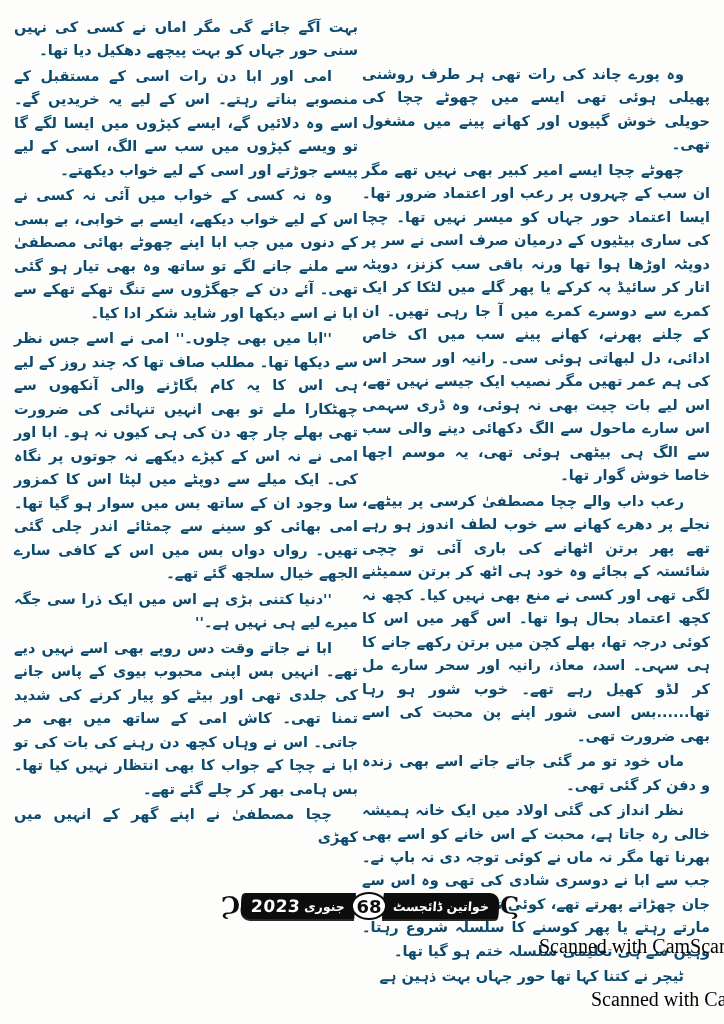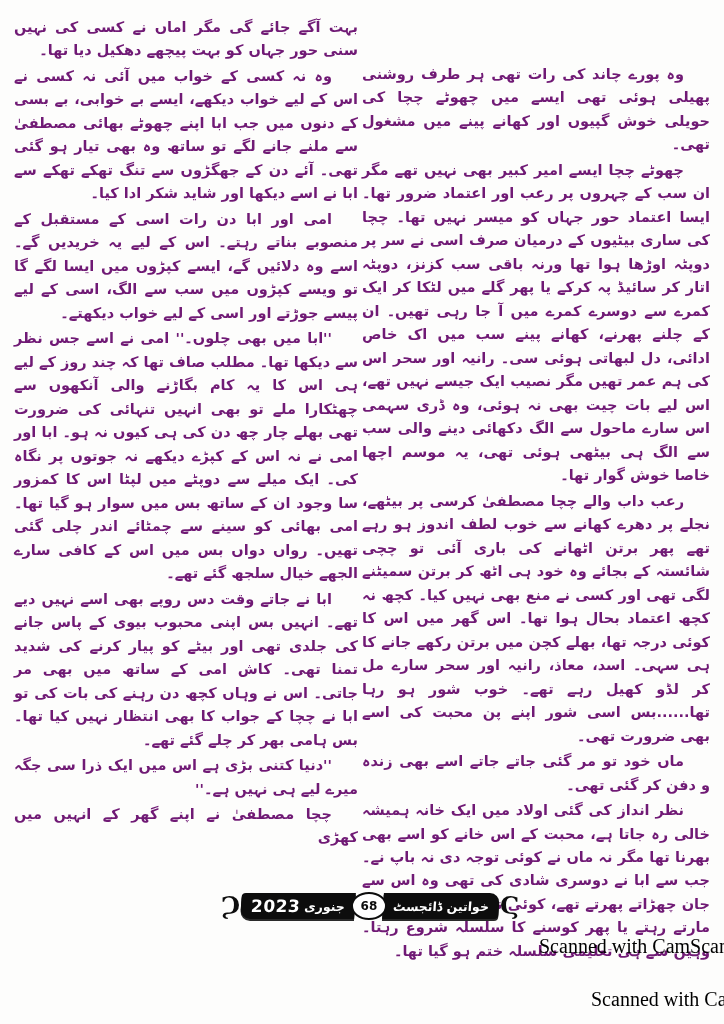--- a/index.html
+++ b/index.html
@@ -14,21 +14,21 @@
     width:724px;height:1024px;
     background:#fdfdfc;
     overflow:hidden;
   }
   
   .col{
     position:absolute;
     top:16px;
     direction:rtl;
     text-align:justify;
-    color:#701a75;
+    color:#0c4a6e;
     font-weight:700;
     font-size:14.5px;
     line-height:1.62;
     letter-spacing:.2px;
   }
   .col-right{ left:362px; width:348px;margin-top:47px; }
   .col-left{  left:14px;  width:344px; }
   .col p{
     margin:0 0 2px 0;
     text-indent:26px; 
@@ -78,21 +78,21 @@
   .page-oval{
     background:#ffffff;
     border:2px solid #0d0d0d;
     border-radius:50%;
     min-width:32px; height:24px;
     margin:0 -4px;
     z-index:2;
     display:flex;
     align-items:center;
     justify-content:center;
-    font-size:12px;
+    font-size:18px;
     font-weight:700;
     color:#0d0d0d;
   }
   
   .watermark{
     position:absolute;
     font-family:"Liberation Serif","DejaVu Serif",serif;
     font-size:20px;
     color:#000000;
     white-space:nowrap;
@@ -105,29 +105,30 @@
 <body>
 
 <div class="page">
 
   <div class="col col-right">
     <p>وہ پورے چاند کی رات تھی ہر طرف روشنی پھیلی ہوئی تھی ایسے میں چھوٹے چچا کی حویلی خوش گپیوں اور کھانے پینے میں مشغول تھی۔</p>
     <p>چھوٹے چچا ایسے امیر کبیر بھی نہیں تھے مگر ان سب کے چہروں پر رعب اور اعتماد ضرور تھا۔ ایسا اعتماد حور جہاں کو میسر نہیں تھا۔ چچا کی ساری بیٹیوں کے درمیان صرف اسی نے سر پر دوپٹہ اوڑھا ہوا تھا ورنہ باقی سب کزنز، دوپٹہ اتار کر سائیڈ پہ کرکے یا پھر گلے میں لٹکا کر ایک کمرے سے دوسرے کمرے میں آ جا رہی تھیں۔ ان کے چلنے پھرنے، کھانے پینے سب میں اک خاص ادائی، دل لبھاتی ہوئی سی۔ رانیہ اور سحر اس کی ہم عمر تھیں مگر نصیب ایک جیسے نہیں تھے، اس لیے بات چیت بھی نہ ہوئی، وہ ڈری سہمی اس سارے ماحول سے الگ دکھائی دینے والی سب سے الگ ہی بیٹھی ہوئی تھی، یہ موسم اچھا خاصا خوش گوار تھا۔</p>
     <p>رعب داب والے چچا مصطفیٰ کرسی پر بیٹھے، نجلے پر دھرے کھانے سے خوب لطف اندوز ہو رہے تھے پھر برتن اٹھانے کی باری آئی تو چچی شائستہ کے بجائے وہ خود ہی اٹھ کر برتن سمیٹنے لگی تھی اور کسی نے منع بھی نہیں کیا۔ کچھ نہ کچھ اعتماد بحال ہوا تھا۔ اس گھر میں اس کا کوئی درجہ تھا، بھلے کچن میں برتن رکھے جانے کا ہی سہی۔ اسد، معاذ، رانیہ اور سحر سارے مل کر لڈو کھیل رہے تھے۔ خوب شور ہو رہا تھا......بس اسی شور اپنے پن محبت کی اسے بھی ضرورت تھی۔</p>
     <p>ماں خود تو مر گئی جاتے جاتے اسے بھی زندہ و دفن کر گئی تھی۔</p>
     <p>نظر انداز کی گئی اولاد میں ایک خانہ ہمیشہ خالی رہ جاتا ہے، محبت کے اس خانے کو اسے بھی بھرنا تھا مگر نہ ماں نے کوئی توجہ دی نہ باپ نے۔ جب سے ابا نے دوسری شادی کی تھی وہ اس سے جان چھڑاتے پھرتے تھے، کوئی نہ کوئی بہانہ بنا کر مارتے رہتے یا پھر کوسنے کا سلسلہ شروع رہتا۔ وہیں سے ہی تعلیمی سلسلہ ختم ہو گیا تھا۔</p>
+    <p>ٹیچر نے کتنا کہا تھا حور جہاں بہت ذہین ہے</p>
   </div>
 
   <div class="col col-left">
     <p class="no-indent">بہت آگے جائے گی مگر اماں نے کسی کی نہیں سنی حور جہاں کو بہت پیچھے دھکیل دیا تھا۔</p>
+    <p>امی اور ابا دن رات اسی کے مستقبل کے منصوبے بناتے رہتے۔ اس کے لیے یہ خریدیں گے۔ اسے وہ دلائیں گے، ایسے کپڑوں میں ایسا لگے گا تو ویسے کپڑوں میں سب سے الگ، اسی کے لیے پیسے جوڑتے اور اسی کے لیے خواب دیکھتے۔</p>
     <p>وہ نہ کسی کے خواب میں آئی نہ کسی نے اس کے لیے خواب دیکھے، ایسے بے خوابی، بے بسی کے دنوں میں جب ابا اپنے چھوٹے بھائی مصطفیٰ سے ملنے جانے لگے تو ساتھ وہ بھی تیار ہو گئی تھی۔ آئے دن کے جھگڑوں سے تنگ تھکے تھکے سے ابا نے اسے دیکھا اور شاید شکر ادا کیا۔</p>
-    <p>امی اور ابا دن رات اسی کے مستقبل کے منصوبے بناتے رہتے۔ اس کے لیے یہ خریدیں گے۔ اسے وہ دلائیں گے، ایسے کپڑوں میں ایسا لگے گا تو ویسے کپڑوں میں سب سے الگ، اسی کے لیے پیسے جوڑتے اور اسی کے لیے خواب دیکھتے۔</p>
     <p>''ابا میں بھی چلوں۔'' امی نے اسے جس نظر سے دیکھا تھا۔ مطلب صاف تھا کہ چند روز کے لیے ہی اس کا یہ کام بگاڑنے والی آنکھوں سے چھٹکارا ملے تو بھی انہیں تنہائی کی ضرورت تھی بھلے چار چھ دن کی ہی کیوں نہ ہو۔ ابا اور امی نے نہ اس کے کپڑے دیکھے نہ جوتوں پر نگاہ کی۔ ایک میلے سے دوپٹے میں لپٹا اس کا کمزور سا وجود ان کے ساتھ بس میں سوار ہو گیا تھا۔ امی بھائی کو سینے سے چمٹائے اندر چلی گئی تھیں۔ رواں دواں بس میں اس کے کافی سارے الجھے خیال سلجھ گئے تھے۔</p>
+    <p>''دنیا کتنی بڑی ہے اس میں ایک ذرا سی جگہ میرے لیے ہی نہیں ہے۔''</p>
     <p>ابا نے جاتے وقت دس روپے بھی اسے نہیں دیے تھے۔ انہیں بس اپنی محبوب بیوی کے پاس جانے کی جلدی تھی اور بیٹے کو پیار کرنے کی شدید تمنا تھی۔ کاش امی کے ساتھ میں بھی مر جاتی۔ اس نے وہاں کچھ دن رہنے کی بات کی تو ابا نے چچا کے جواب کا بھی انتظار نہیں کیا تھا۔ بس ہامی بھر کر چلے گئے تھے۔</p>
-    <p>''دنیا کتنی بڑی ہے اس میں ایک ذرا سی جگہ میرے لیے ہی نہیں ہے۔''</p>
     <p>چچا مصطفیٰ نے اپنے گھر کے انہیں میں کھڑی</p>
   </div>
 
   <div class="footer-banner">
     <span class="ornament flip">Ϛ</span>
     <span class="banner-seg left-seg">
       <span class="issue-year">2023</span>
       <span class="issue-month">جنوری</span>
     </span>
     <span class="page-oval">

